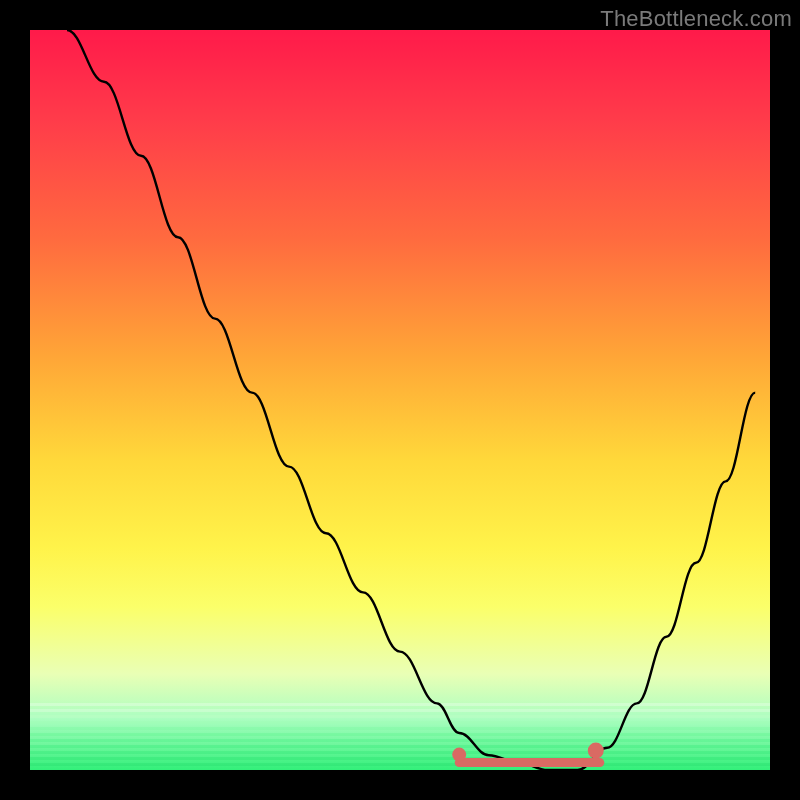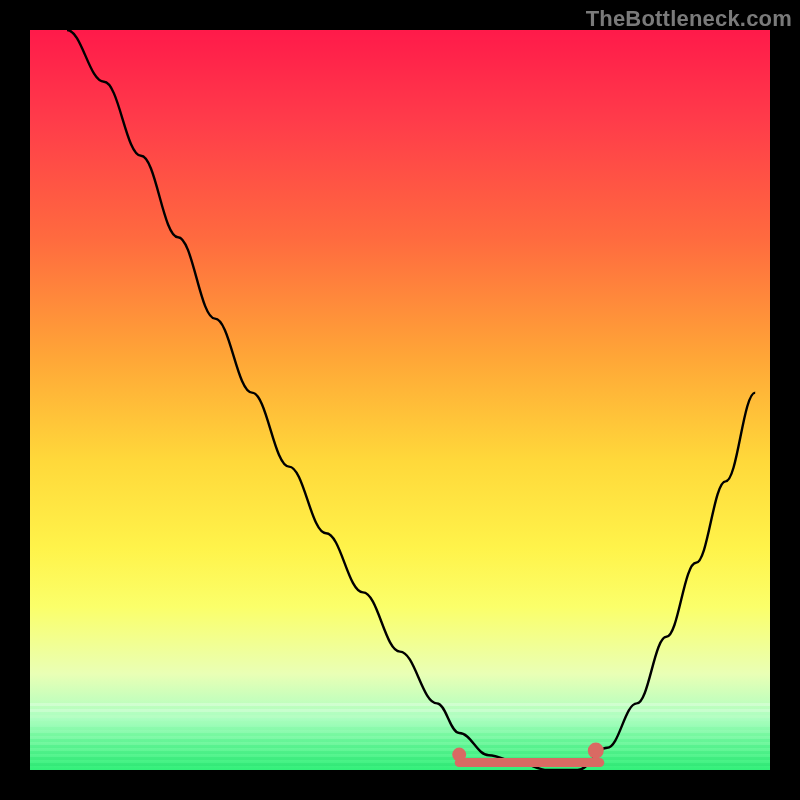--- a/index.html
+++ b/index.html
@@ -59,21 +59,21 @@
     top: 0;
     width: 100%;
     height: 100%;
   }
   .attribution {
     position: absolute;
     top: 6px;
     right: 8px;
     color: #7a7a7a;
     font-size: 22px;
-    font-weight: 700;
+    font-weight: 400;
     letter-spacing: 0.2px;
     margin-left: 48px;
   }
 </style>
 </head>
 <body>
 
 <div class="frame">
 
   <div class="plot">

